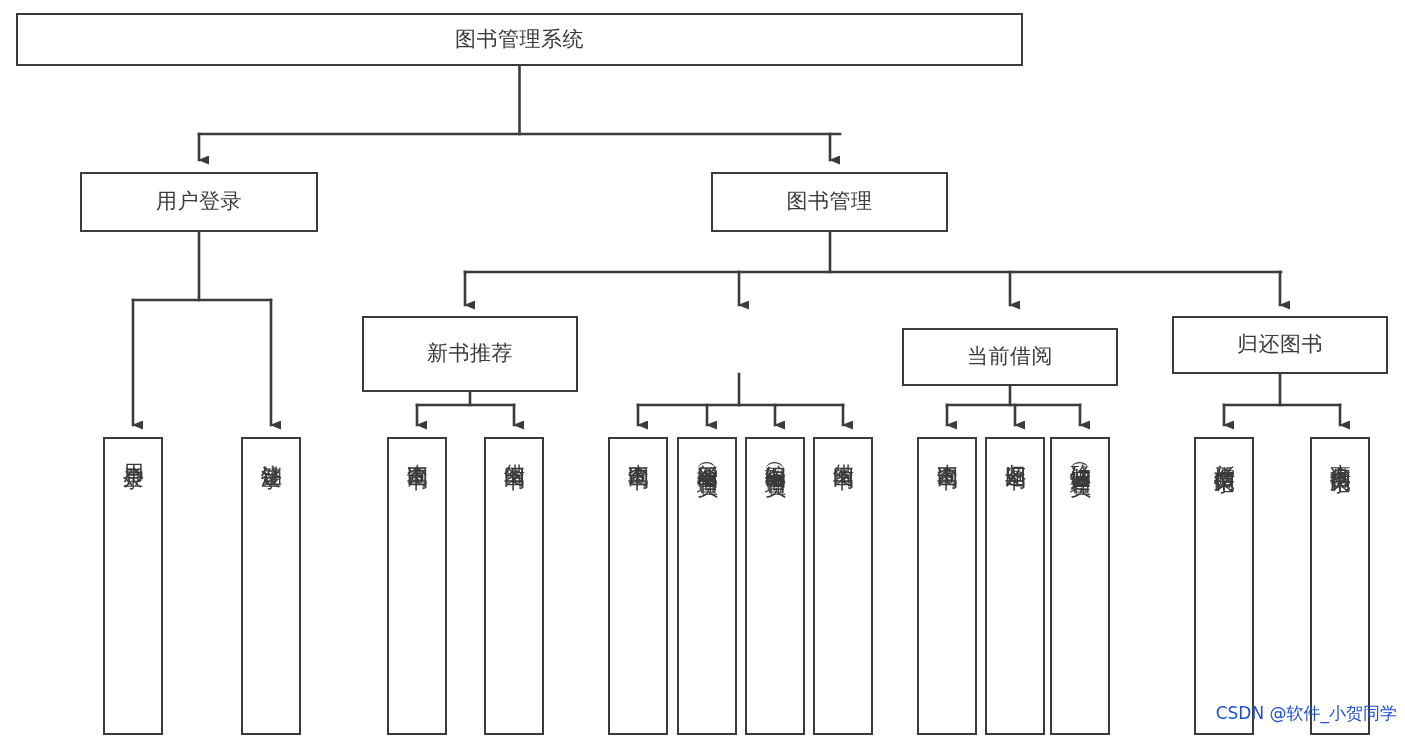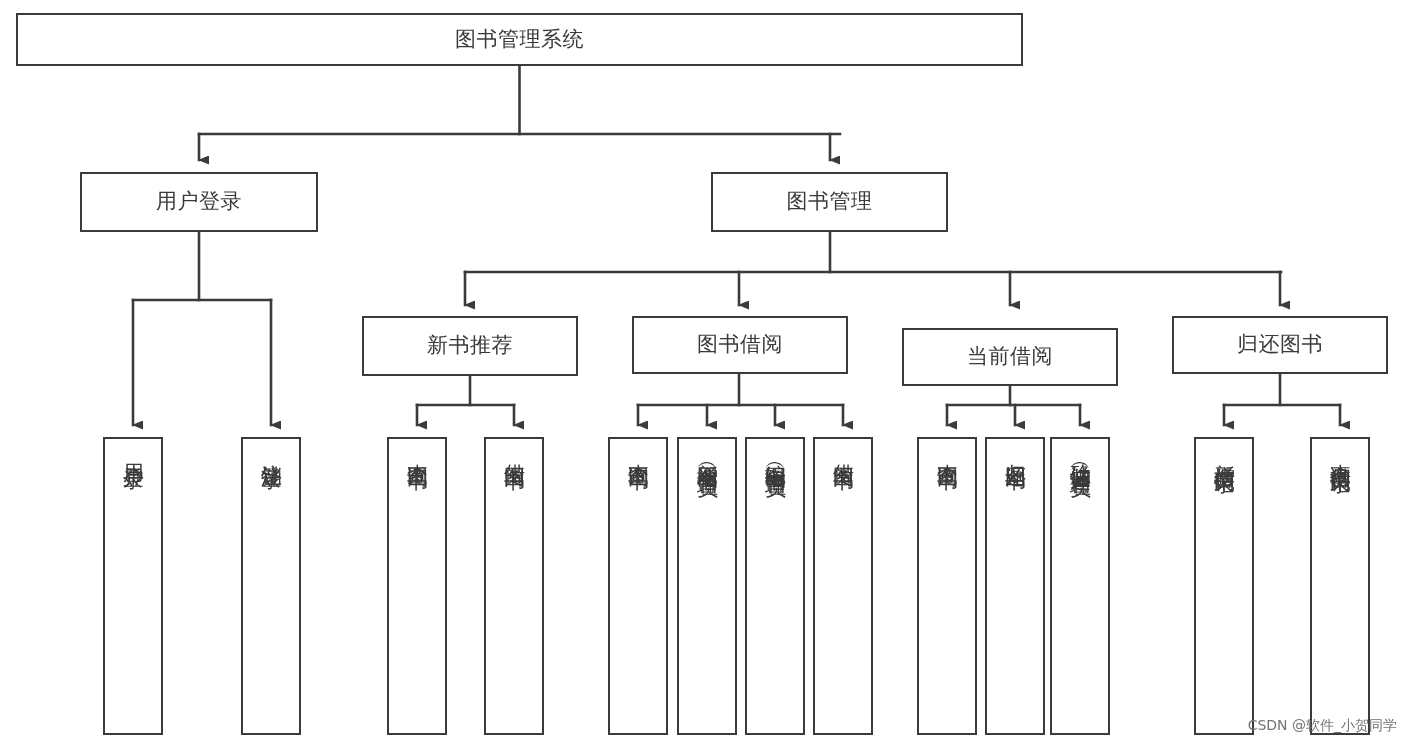--- a/index.html
+++ b/index.html
@@ -62,23 +62,23 @@
     text-orientation: upright;
     font-size: 21px;
     line-height: 1.18;
     letter-spacing: 2px;
     white-space: nowrap;
     text-align: left;
   }
   .watermark {
     position: absolute;
     right: 8px;
-    bottom: 12px;
-    font-size: 14px;
-    color: #737373;
+    bottom: 22px;
+    font-size: 17px;
+    color: #1d4ed8;
     white-space: nowrap;
     z-index: 5;
     font-family: "DejaVu Sans", "Liberation Sans", sans-serif;
   }
 </style>
 </head>
 <body>
 
 <div id="diagram-canvas">
 
@@ -137,25 +137,22 @@
     <span class="node-label">图书管理系统</span>
   </div>
 
   <div class="node horiz" style="left:80px; top:172px; width:238px; height:60px;">
     <span class="node-label">用户登录</span>
   </div>
   <div class="node horiz" style="left:711px; top:172px; width:237px; height:60px;">
     <span class="node-label">图书管理</span>
   </div>
 
-  <div class="node horiz" style="left:362px; top:316px; width:216px; height:60px;">
+  <div class="node horiz" style="left:362px; top:316px; width:216px; height:76px;">
     <span class="node-label">新书推荐</span>
-  </div>
-  <div class="node horiz" style="left:632px; top:316px; width:216px; height:58px;">
-    <span class="node-label">图书借阅</span>
   </div>
   <div class="node horiz" style="left:902px; top:328px; width:216px; height:58px;">
     <span class="node-label">当前借阅</span>
   </div>
   <div class="node horiz" style="left:1172px; top:316px; width:216px; height:58px;">
     <span class="node-label">归还图书</span>
   </div>
 
   <div class="node vert" style="left:103px; top:437px; width:60px; height:298px;">
     <span class="node-label">用户登录</span>

